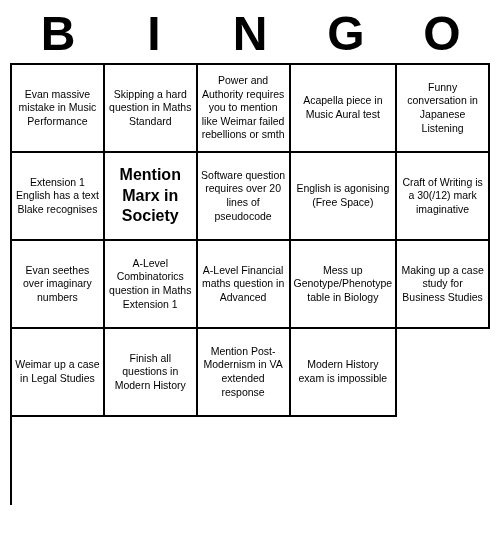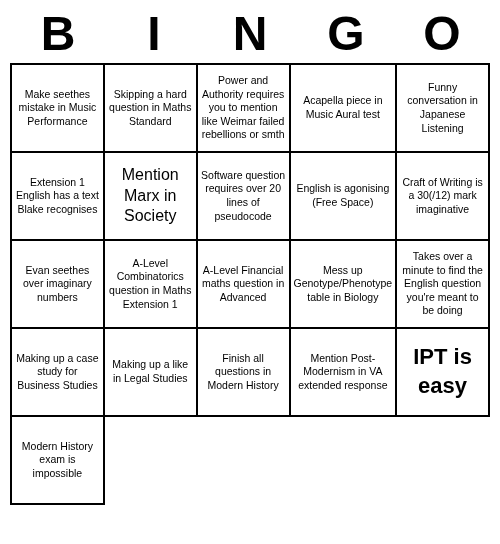--- a/index.html
+++ b/index.html
@@ -43,21 +43,21 @@
       justify-content: center;
       text-align: center;
       font-size: 10.5px;
       line-height: 1.3;
       min-height: 88px;
       position: relative;
       background: #fff;
     }
     .bingo-cell.large-text {
       font-size: 16px;
-      font-weight: normal;
+      font-weight: bold;
     }
     .bingo-cell.free-space {
       font-size: 10.5px;
     }
     .bingo-cell.ipt {
       font-size: 22px;
       font-weight: bold;
     }
     .cell-text {
       width: 100%;
@@ -69,21 +69,21 @@
 <div class="bingo-header">
 <div class="bingo-letter">B</div>
     <div class="bingo-letter">I</div>
     <div class="bingo-letter">N</div>
     <div class="bingo-letter">G</div>
     <div class="bingo-letter">O</div>
   </div>
 
 <div class="bingo-grid">
 <div class="bingo-cell">
-      <span class="cell-text">Make seethes mistake in Music Performance</span>
+      <span class="cell-text">Evan massive mistake in Music Performance</span>
     </div>
     <div class="bingo-cell">
       <span class="cell-text">Skipping a hard question in Maths Standard</span>
     </div>
     <div class="bingo-cell">
       <span class="cell-text">Power and Authority requires you to mention like Weimar failed rebellions or smth</span>
     </div>
     <div class="bingo-cell">
       <span class="cell-text">Acapella piece in Music Aural test</span>
     </div>
@@ -111,33 +111,27 @@
     <div class="bingo-cell">
       <span class="cell-text">A-Level Combinatorics question in Maths Extension 1</span>
     </div>
     <div class="bingo-cell">
       <span class="cell-text">A-Level Financial maths question in Advanced</span>
     </div>
     <div class="bingo-cell">
       <span class="cell-text">Mess up Genotype/Phenotype table in Biology</span>
     </div>
     <div class="bingo-cell">
-      <span class="cell-text">Takes over a minute to find the English question you're meant to be doing</span>
-    </div>
-    <div class="bingo-cell">
       <span class="cell-text">Making up a case study for Business Studies</span>
     </div>
     <div class="bingo-cell">
-      <span class="cell-text">Making up a like in Legal Studies</span>
+      <span class="cell-text">Weimar up a case in Legal Studies</span>
     </div>
     <div class="bingo-cell">
       <span class="cell-text">Finish all questions in Modern History</span>
     </div>
     <div class="bingo-cell">
       <span class="cell-text">Mention Post-Modernism in VA extended response</span>
     </div>
-    <div class="bingo-cell ipt">
-      <span class="cell-text">IPT is easy</span>
-    </div>
     <div class="bingo-cell">
       <span class="cell-text">Modern History exam is impossible</span>
     </div>
   </div>
 
 </body></html>

